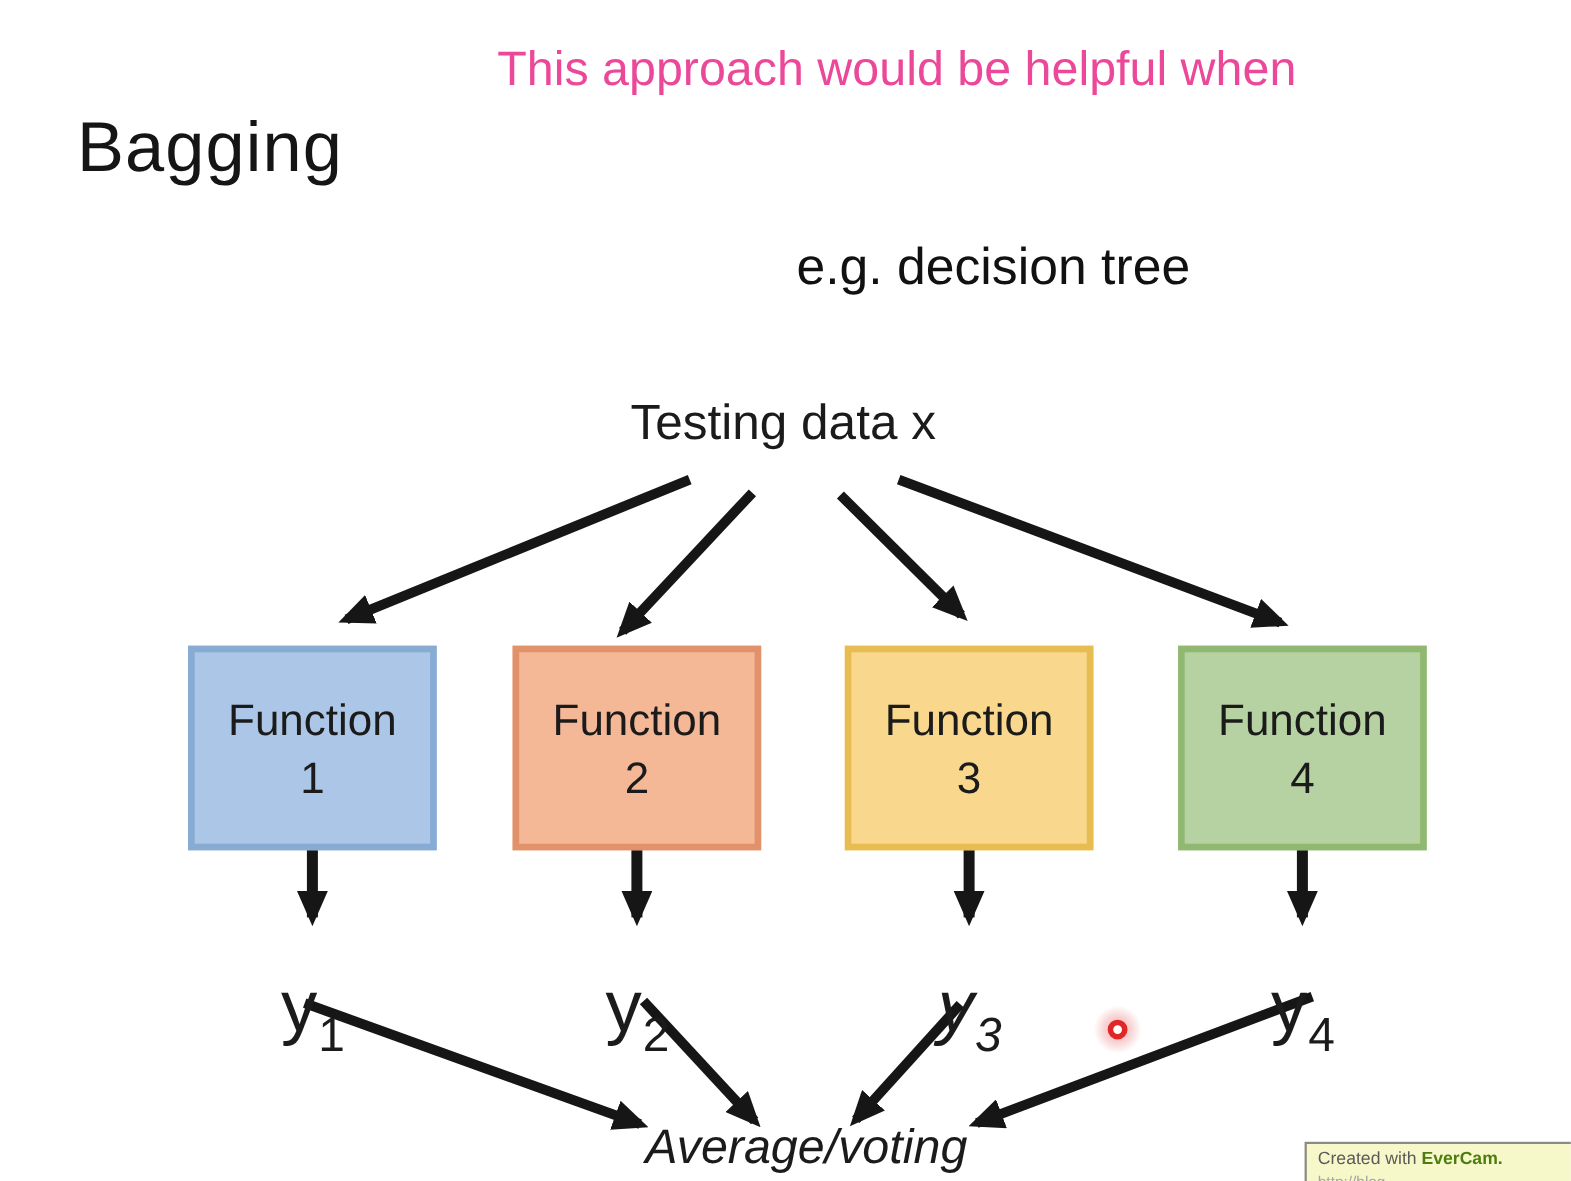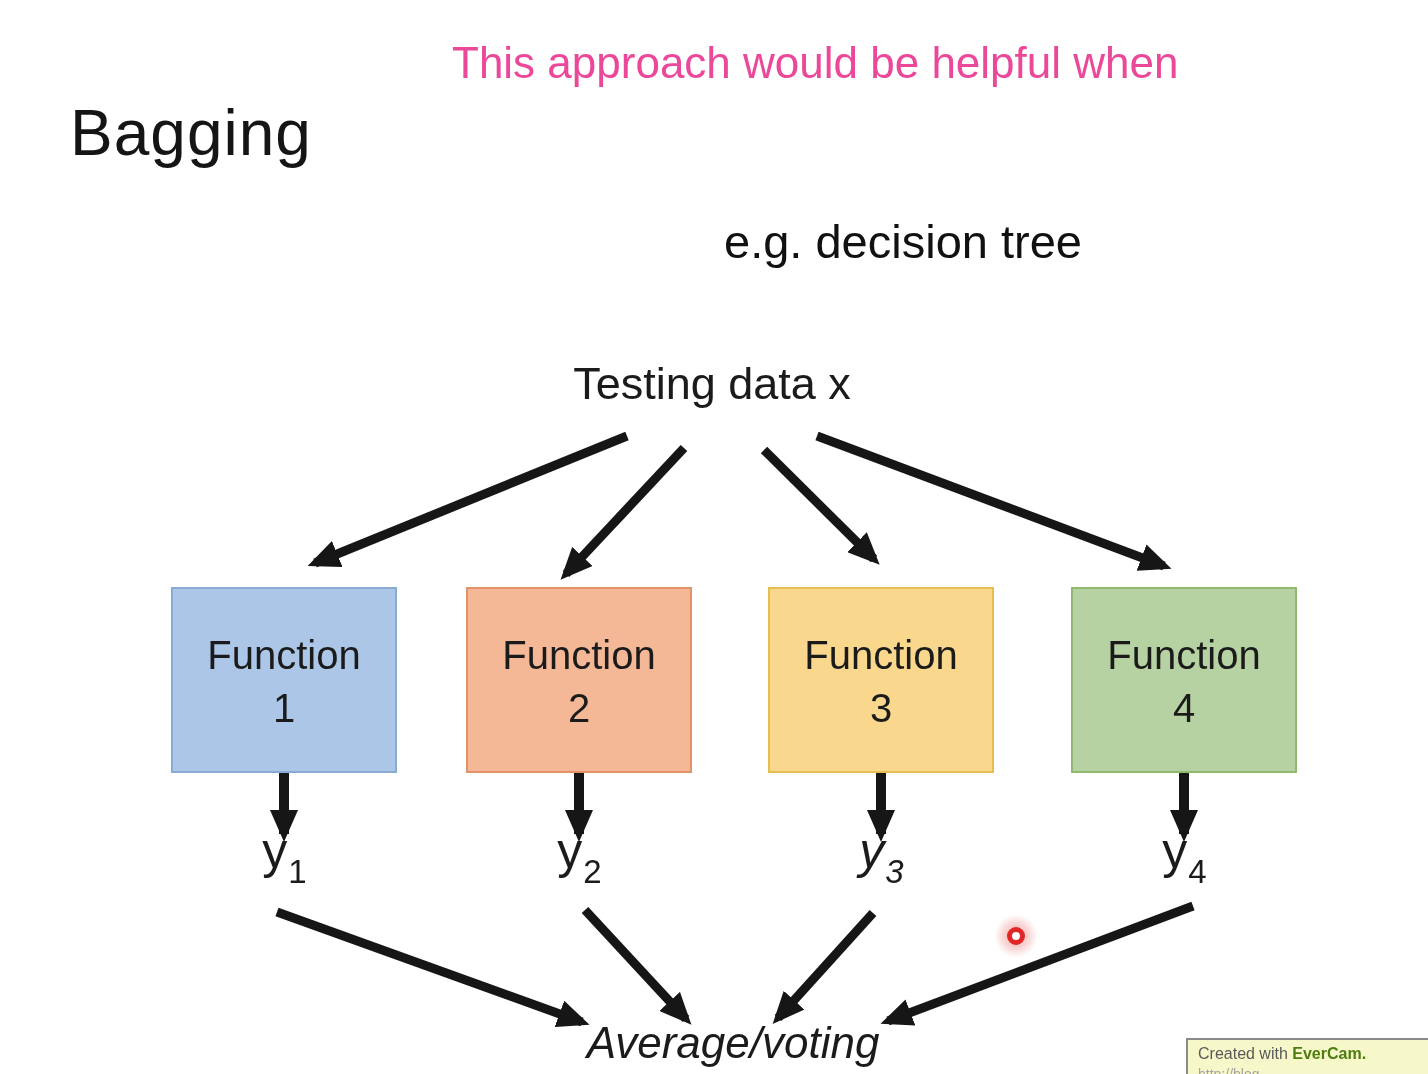--- a/index.html
+++ b/index.html
@@ -29,30 +29,30 @@
     left:712px;top:358px;transform:translateX(-50%);
     font-size:45px;white-space:nowrap;
   }
   .output-label{
     left:733px;top:1018px;transform:translateX(-50%);
     font-size:44px;white-space:nowrap;font-style:italic;
   }
 
   .fbox{
     width:226px;height:186px;top:587px;
-    border:2px solid #a16207;box-sizing:border-box;
+    border:6px solid #a16207;box-sizing:border-box;
     display:flex;flex-direction:column;align-items:center;justify-content:center;
     font-size:40px;line-height:56px;text-align:center;color:#1b1b1b;
   }
   .fbox .num{line-height:50px;}
   #fbox1{left:171px;} #fbox2{left:466px;} #fbox3{left:768px;} #fbox4{left:1071px;}
 
   .ylabel{
-    top:822px;width:140px;text-align:center;
-    font-size:50px;white-space:nowrap;
+    top:876px;width:140px;text-align:center;
+    font-size:66px;white-space:nowrap;
   }
   .ylabel sub{font-size:0.66em;position:relative;bottom:-4px;left:1px;}
   #y1{left:214px;} #y2{left:509px;} #y3{left:811px;font-style:italic;} #y4{left:1114px;}
 
   svg.arrows{left:0;top:0;pointer-events:none;}
   .arrow{stroke:var(--arrow);fill:none;}
   .ah{fill:var(--arrow);}
 
   .laser{
     left:994px;top:914px;width:44px;height:44px;border-radius:50%;

